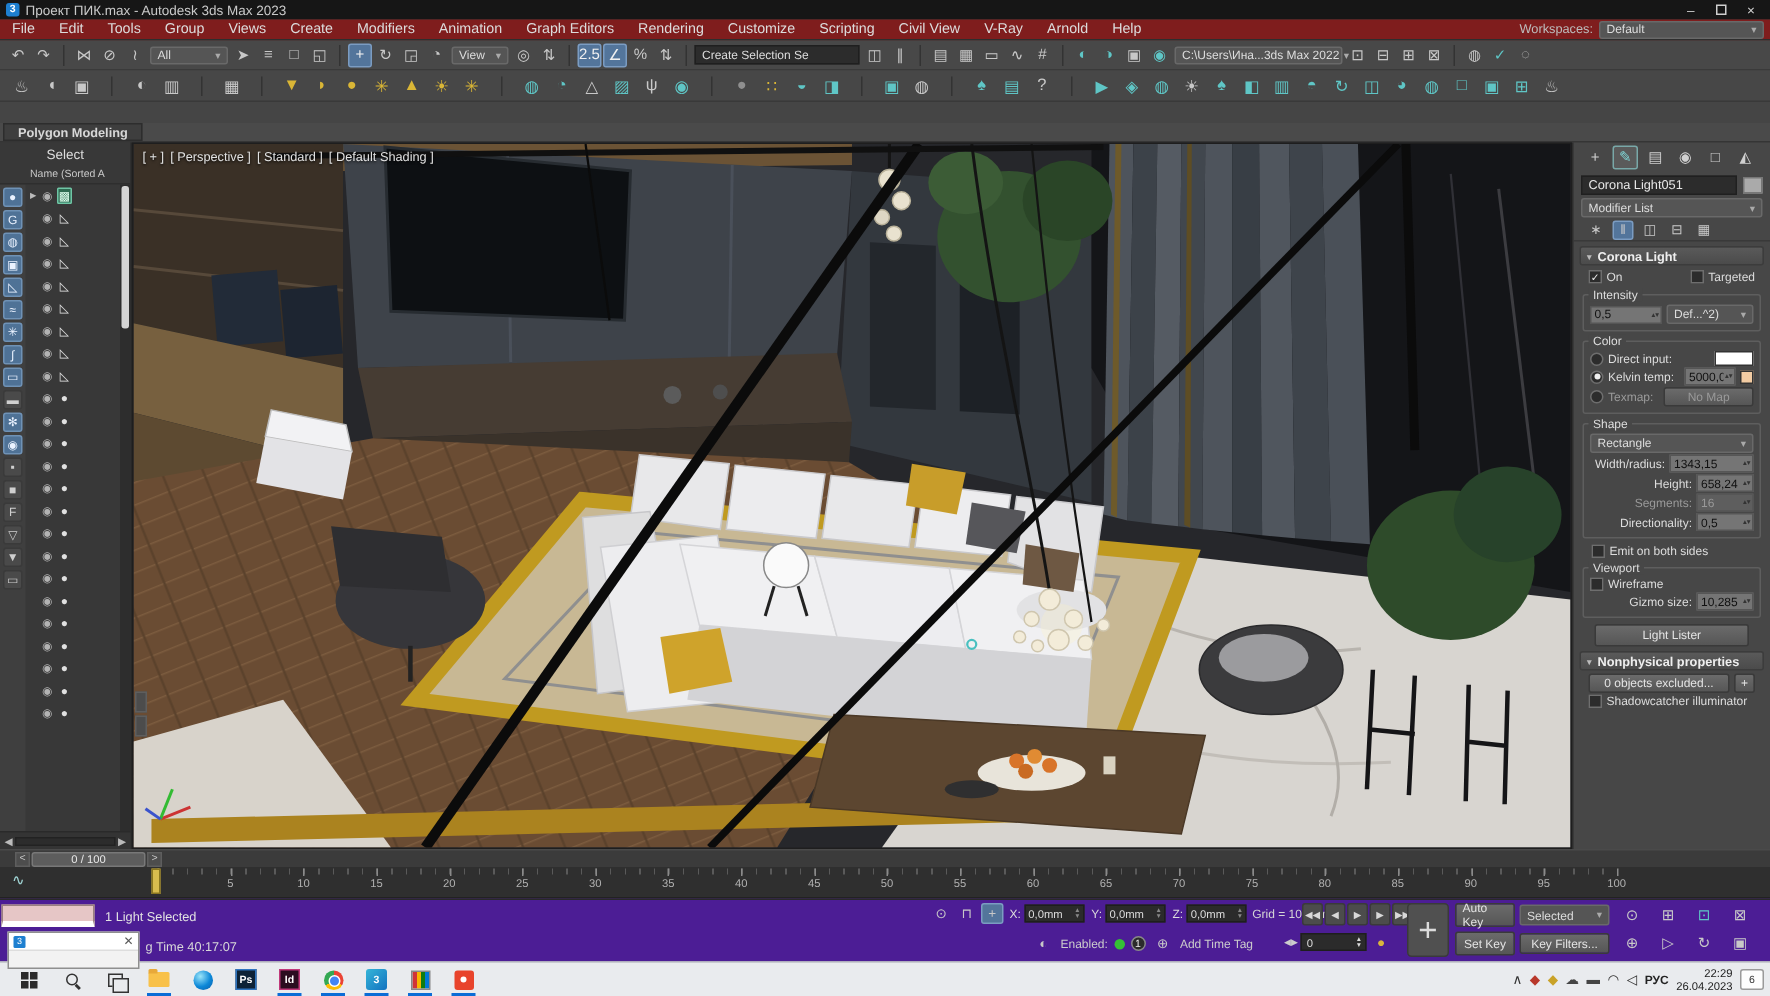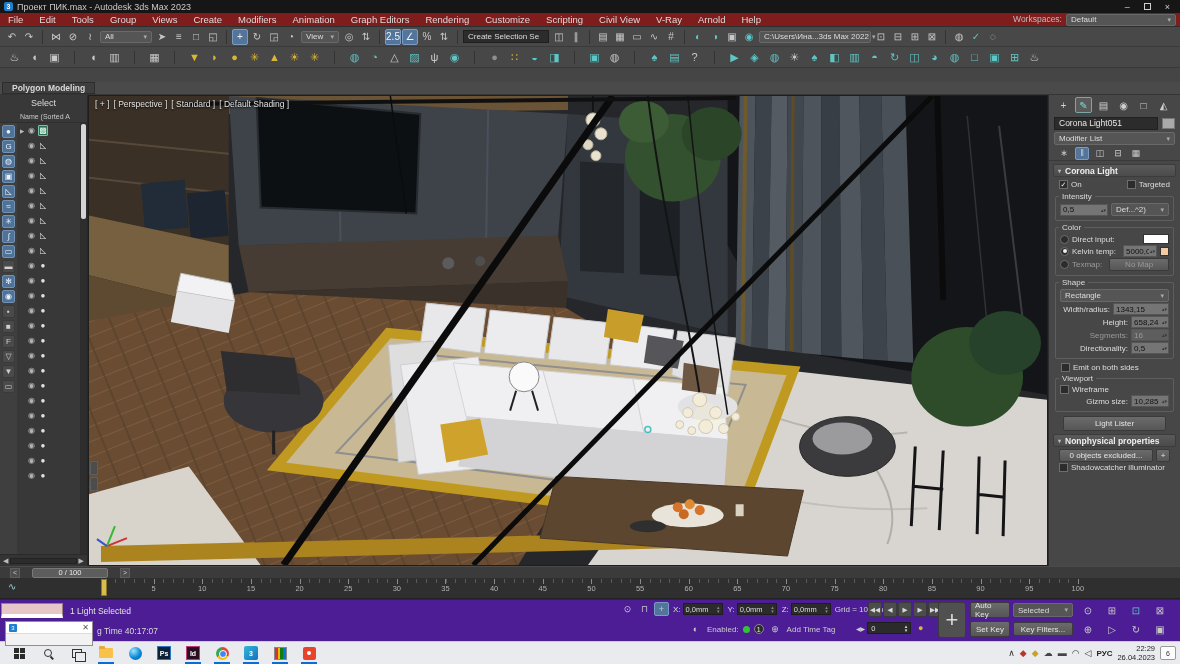--- a/index.html
+++ b/index.html
@@ -90,21 +90,21 @@
 .spin.dis{background:#5e5e5e}
 .spin.dis .v{color:#999}
 .chk{width:9px;height:9px;background:#2c2c2c;border:1px solid #6e6e6e;display:inline-flex;align-items:center;justify-content:center;font-size:7px;color:#eee}
 .rad{width:9px;height:9px;border-radius:50%;background:#2c2c2c;border:1px solid #6e6e6e;display:inline-flex;align-items:center;justify-content:center}
 .rad.on::after{content:"";width:4px;height:4px;border-radius:50%;background:#eee}
 .btn{background:linear-gradient(#6b6b6b,#565656);border:1px solid #3a3a3a;border-radius:2px;color:#e4e4e4;font-size:8px;display:flex;align-items:center;justify-content:center;height:13px;padding:0 4px}
 .btn.dim{color:#999}
 .swatch{border:1px solid #333}
 
 #sliderrow{left:0;top:566px;width:1180px;height:12px;background:#3b3b3b;border-top:1px solid #4a4a4a;display:flex;align-items:center}
-#thumbwrap{display:flex;align-items:center;margin-left:10px;gap:12px}
+#thumbwrap{display:flex;align-items:center;margin-left:10px;gap:1px}
 #thumbwrap .sb{width:10px;height:10px;background:#4d4d4d;border:1px solid #5e5e5e;color:#ccc;font-size:7px;display:flex;align-items:center;justify-content:center}
 #thumb{width:76px;height:10px;background:#5d5d5d;border:1px solid #787878;border-radius:2px;color:#e8e8e8;font-size:7.5px;display:flex;align-items:center;justify-content:center}
 #ruler{left:0;top:578px;width:1180px;height:21px;background:#2f2f2f;border-bottom:1px solid #222}
 #curveic{position:absolute;left:8px;top:3px;color:#9fd4d4;font-size:10px}
 #minorticks{position:absolute;left:105px;top:1px;width:973px;height:4px;background:repeating-linear-gradient(90deg,#5a5a5a 0 1px,transparent 1px 9.73px)}
 #tickwrap{position:absolute;left:96px;top:2px;width:991px;display:flex;justify-content:space-between}
 .tick{width:18px;text-align:center;color:#b0b0b0;font-size:7.5px;position:relative;padding-top:4px}
 .tick::before{content:"";position:absolute;top:-1px;left:50%;width:1px;height:5px;background:#8a8a8a}
 #framemarker{position:absolute;left:101px;top:1px;width:6px;height:17px;background:#d8bc4e;border:1px solid #8a7620}
 
@@ -231,21 +231,21 @@
         <span class="ti">⇅</span>
       </span>
     <span class="sep"></span>
     <span class="tgrp">
         <span class="ti" data-act="1">2.5</span>
         <span class="ti" data-act="1">∠</span>
         <span class="ti">%</span>
         <span class="ti">⇅</span>
       </span>
     <span class="sep"></span>
-    <span class="tfld" style="width:86px">Create Selection Se</span>
+    <span class="tfld" style="width:110px">Create Selection Se</span>
     <span class="tgrp">
         <span class="ti">◫</span>
         <span class="ti">∥</span>
       </span>
     <span class="sep"></span>
     <span class="tgrp">
         <span class="ti">▤</span>
         <span class="ti">▦</span>
         <span class="ti">▭</span>
         <span class="ti">∿</span>

